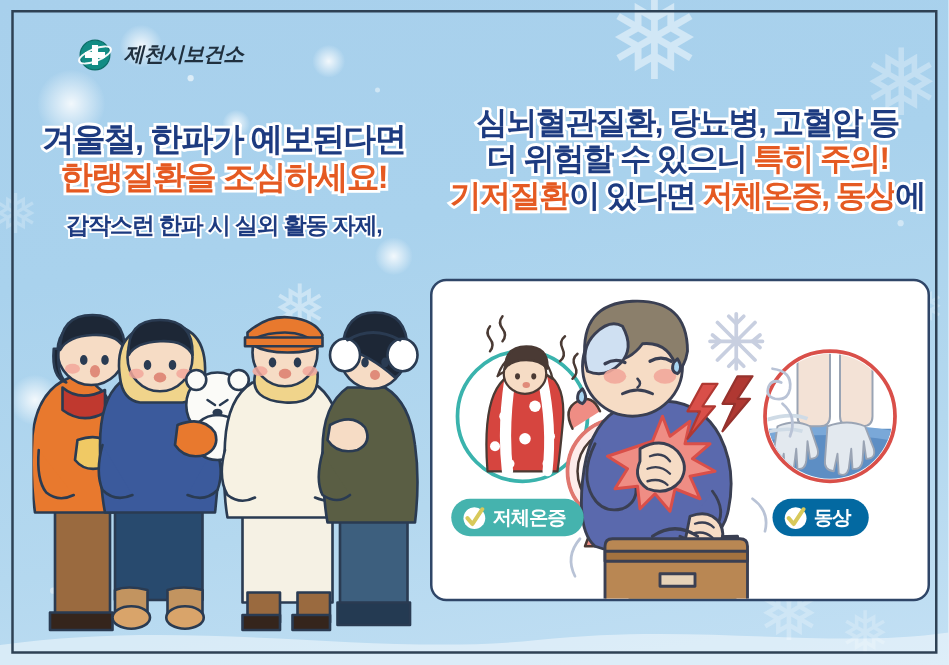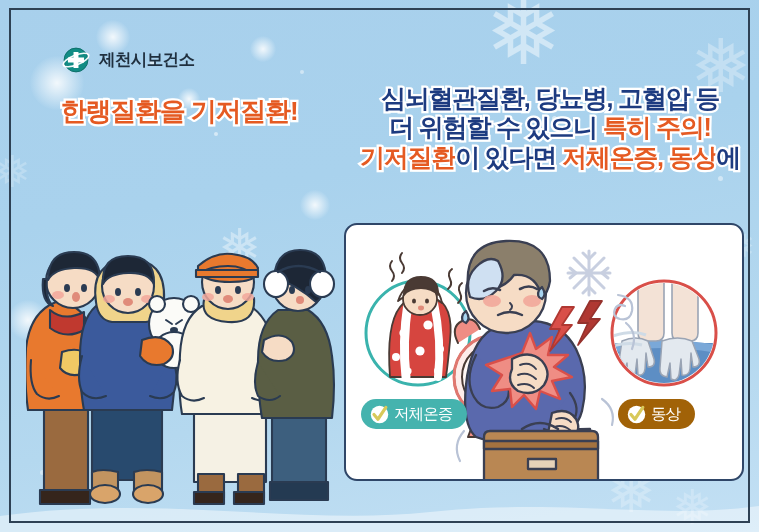--- a/index.html
+++ b/index.html
@@ -15,21 +15,21 @@
     position:absolute;left:9px;top:8px;right:9px;bottom:9px;
     border:2px solid #2e4154;box-sizing:border-box;pointer-events:none;
   }
   
   .bokeh{position:absolute;border-radius:50%;background:radial-gradient(circle,rgba(255,255,255,.85) 0%,rgba(255,255,255,.32) 45%,rgba(255,255,255,0) 72%);}
   .dot{position:absolute;border-radius:50%;background:rgba(255,255,255,.75);}
   
   .flake{position:absolute;color:rgba(255,255,255,.55);line-height:1;user-select:none;}
 
   
-  #hdr{position:absolute;left:0;top:44px;width:635px;height:46px;}
+  #hdr{position:absolute;left:0;top:28px;width:635px;height:46px;font-style:italic;}
   .logo-block{position:absolute;display:flex;align-items:center;gap:9px;}
   #logo-left{left:62px;top:2px;}
   #logo-right{left:592px;top:2px;}
   .logo-text{font-size:16.5px;font-weight:700;color:#20303f;letter-spacing:-.6px;white-space:nowrap;}
 
   .kdca-mark{width:30px;height:30px;flex:0 0 30px;}
   .hc-mark{width:28px;height:28px;flex:0 0 28px;}
 
   
   .col{position:absolute;text-align:center;}
@@ -63,23 +63,23 @@
     box-sizing:border-box;overflow:hidden;
   }
   #panel svg{display:block;}
 
   
   .badge{
     position:absolute;display:flex;align-items:center;gap:5px;
     height:30px;border-radius:15px;padding:0 15px 0 9px;
     box-sizing:border-box;
   }
-  .badge .lbl{font-size:15.5px;font-weight:400;color:#ffffff;letter-spacing:-.9px;white-space:nowrap;}
+  .badge .lbl{font-size:15.5px;font-weight:700;color:#ffffff;letter-spacing:-.9px;white-space:nowrap;}
   #badge-hypo{left:15px;top:174px;background:#45b3ae;}
-  #badge-frost{left:272px;top:174px;background:#a16207;}
+  #badge-frost{left:272px;top:174px;background:#0369a1;}
   .chk{width:19px;height:19px;flex:0 0 19px;}
 </style>
 </head>
 <body>
 
 <div id="poster">
 
   <div>
     <div class="bokeh" style="left:30px;top:56px;width:54px;height:54px;"></div>
     <div class="bokeh" style="left:96px;top:20px;width:34px;height:34px;"></div>
@@ -117,21 +117,23 @@
         <circle cx="20" cy="20" r="17" fill="none" stroke="#0d6f69" stroke-width="1.4"></circle>
         <path d="M16.5 8.5h7v8h8v7h-8v8h-7v-8h-8v-7h8z" fill="#ffffff"></path>
         <ellipse cx="20" cy="20" rx="19.5" ry="7" fill="none" stroke="#ffffff" stroke-width="2.1" transform="rotate(-22 20 20)" opacity=".95"></ellipse>
       </svg>
       <span class="logo-text">제천시보건소</span>
     </div>
 
   </div>
 
   <div class="col" id="col-left">
-    <div class="hl orange">한랭질환을 기저질환!</div>
+    <div class="hl navy">겨울철, 한파가 예보된다면</div>
+    <div class="hl orange">한랭질환을 조심하세요!</div>
+    <div class="sub">갑작스런 한파 시 실외 활동 자제,</div>
   </div>
 
   <div class="col" id="col-right">
     <div class="hl">
       <span class="navy">심뇌혈관질환, 당뇨병, 고혈압 등</span>
     </div>
     <div class="hl">
       <span class="navy">더 위험할 수 있으니 </span><span class="orange">특히 주의!</span>
     </div>
     <div class="hl">

